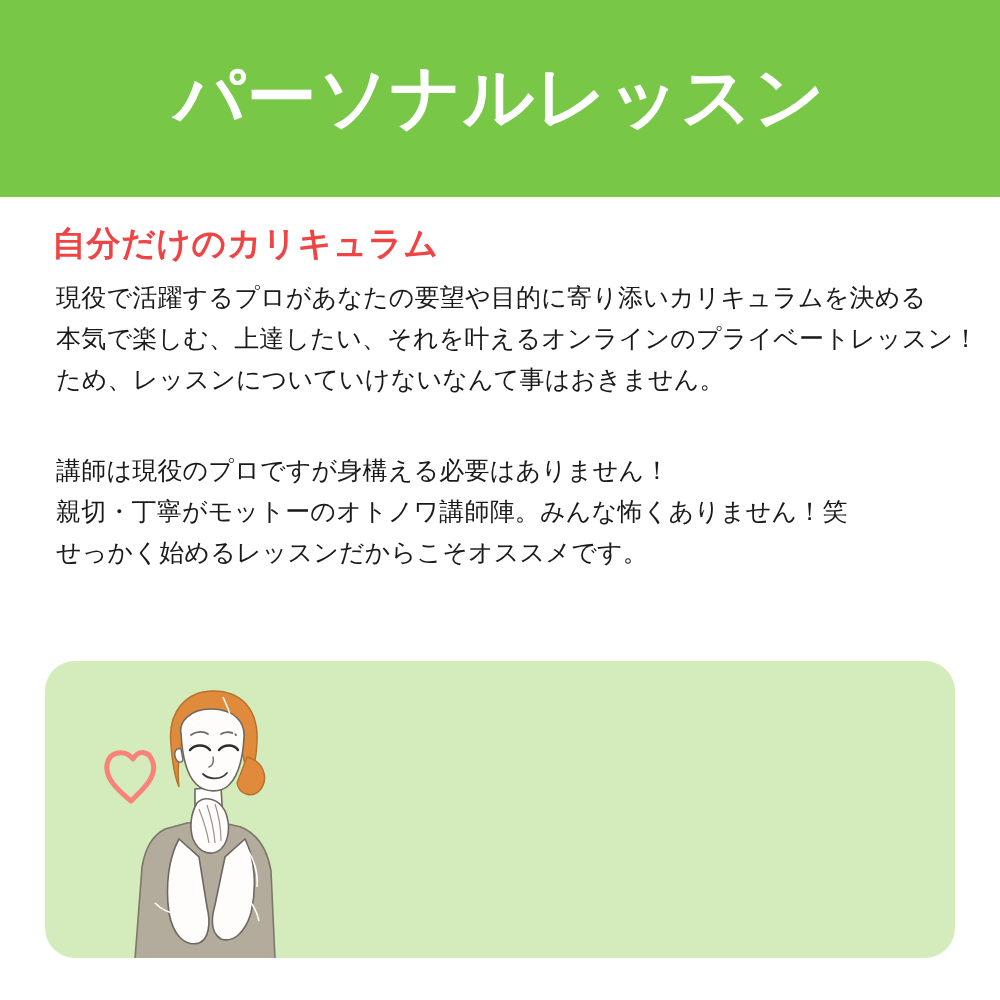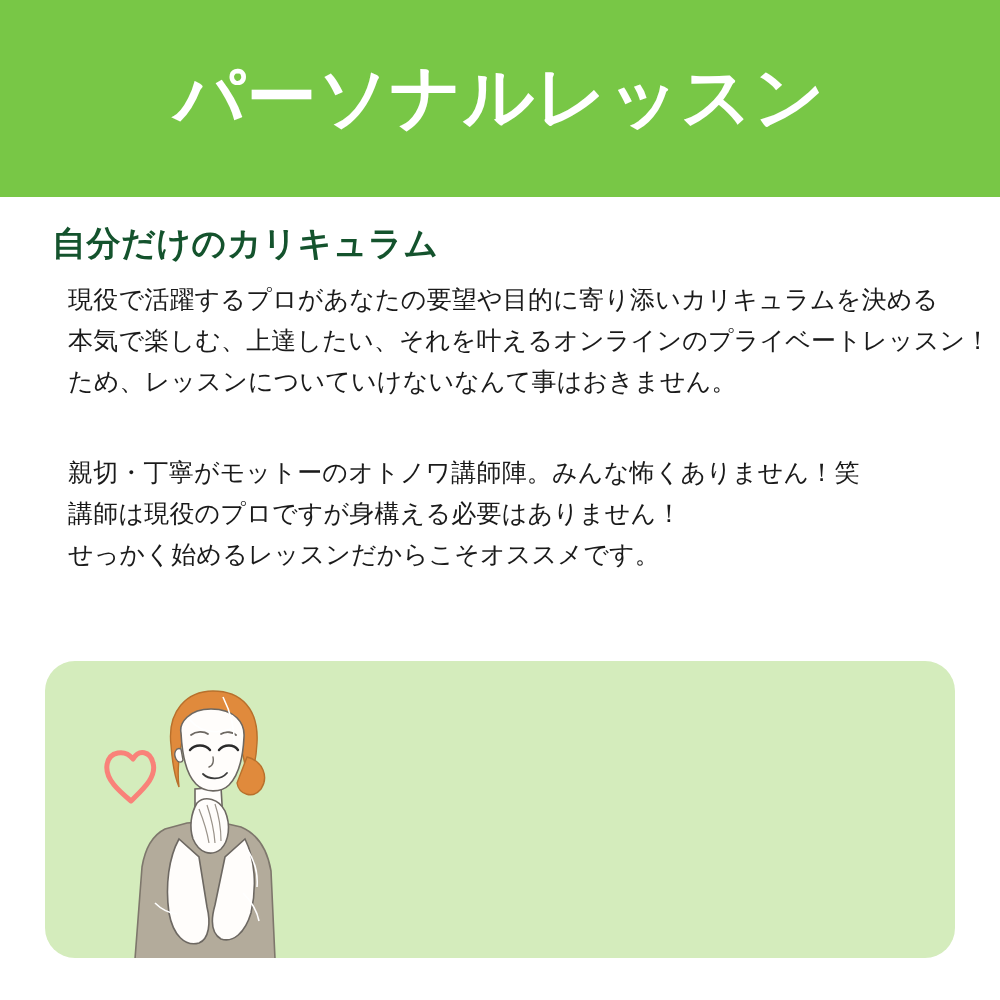--- a/index.html
+++ b/index.html
@@ -43,34 +43,34 @@
   }
 
   
   .content {
     position: absolute;
     left: 52px;
     top: 224px;
     width: 900px;
   }
   .section-heading {
-    color: #14532d;
+    color: #ef4444;
     font-size: 34px;
     font-weight: 700;
     letter-spacing: 0.5px;
     line-height: 1.15;
     margin: 0 0 14px 0;
     white-space: nowrap;
   }
   .section-body {
     color: #1a1a1a;
     font-size: 25px;
     line-height: 41px;
     letter-spacing: 0.2px;
-    margin: 16px;
+    margin: 4px;
   }
   .section-body .line {
     display: block;
     white-space: nowrap;
   }
   .section-block-2 {
     margin-top: 50px;
   }
 
   
@@ -128,22 +128,22 @@
       <h2 class="section-heading">自分だけのカリキュラム</h2>
       <p class="section-body">
         <span class="line">現役で活躍するプロがあなたの要望や目的に寄り添いカリキュラムを決める</span>
         <span class="line">本気で楽しむ、上達したい、それを叶えるオンラインのプライベートレッスン！</span>
         <span class="line">ため、レッスンについていけないなんて事はおきません。</span>
       </p>
     </div>
 
     <div class="section-block-2">
       <p class="section-body">
+        <span class="line">講師は現役のプロですが身構える必要はありません！</span>
         <span class="line">親切・丁寧がモットーのオトノワ講師陣。みんな怖くありません！笑</span>
-        <span class="line">講師は現役のプロですが身構える必要はありません！</span>
         <span class="line">せっかく始めるレッスンだからこそオススメです。</span>
       </p>
     </div>
 
   </div>
 
   <div class="highlight-card">
 
     <div class="illustration">
       <svg width="240" height="290" viewBox="0 0 240 290" xmlns="http://www.w3.org/2000/svg">

